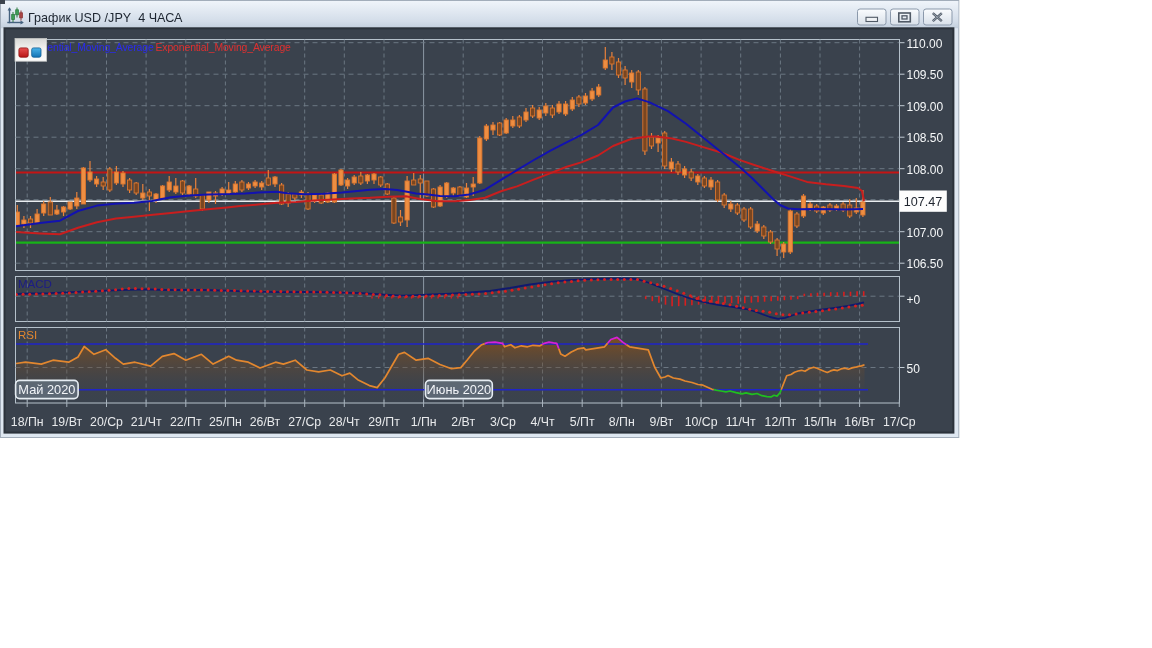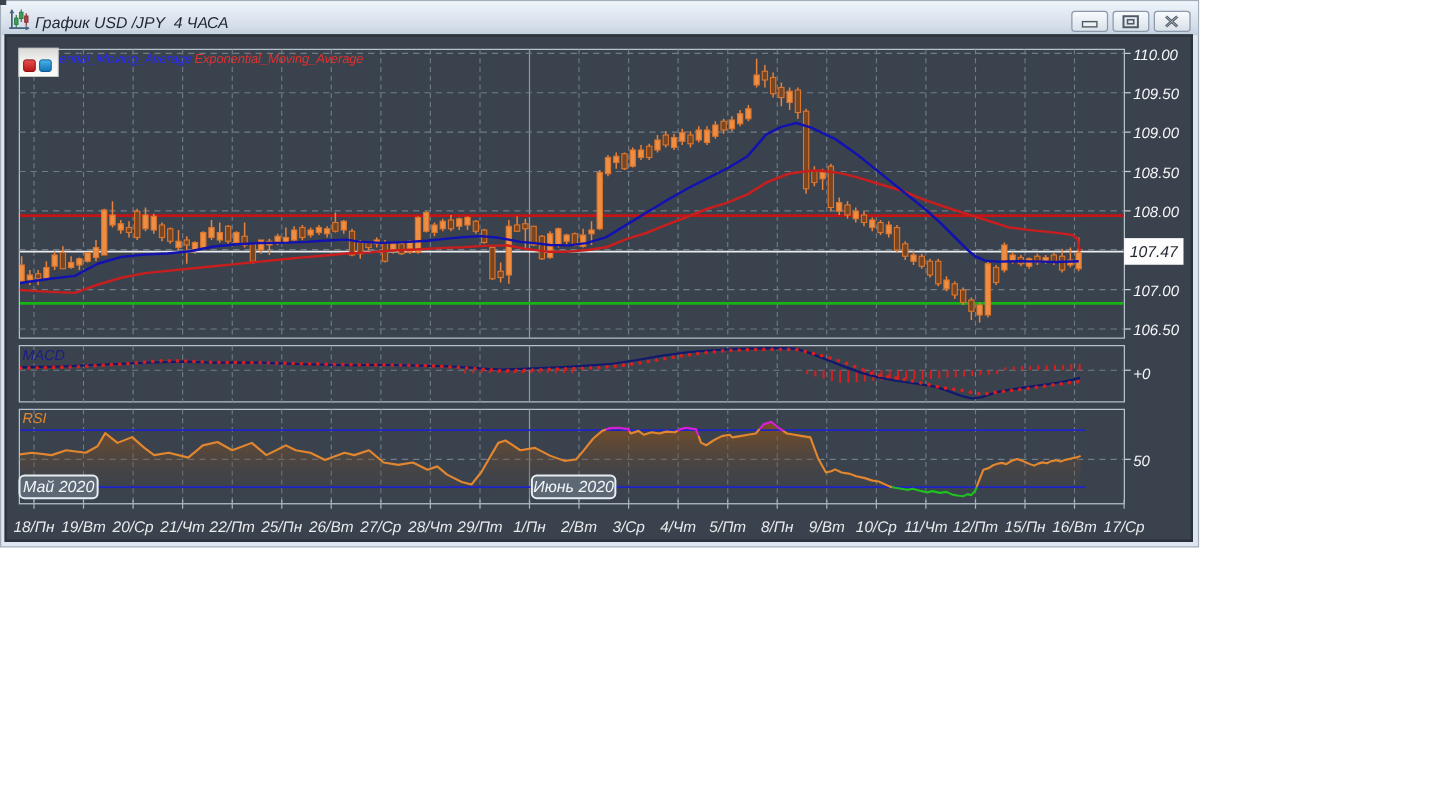--- a/index.html
+++ b/index.html
@@ -1,16 +1,16 @@
 <!DOCTYPE html>
 <html><head><meta charset="utf-8"><title>chart</title>
 <style>
 html,body{margin:0;padding:0;background:#ffffff;}
 body{width:1152px;height:648px;overflow:hidden;font-family:"Liberation Sans",sans-serif;}
-#win{position:absolute;left:0;top:0;font-style:italic;}
+#win{position:absolute;left:0;top:0;}
 </style></head>
 <body>
 <div id="win"><svg width="960" height="440" viewBox="0 0 960 440" font-family="Liberation Sans, sans-serif">
       <defs>
 <linearGradient id="tbar" x1="0" y1="0" x2="0" y2="1">
  <stop offset="0" stop-color="#eff4fa"></stop>
           <stop offset="0.75" stop-color="#d3dde9"></stop>
           <stop offset="1" stop-color="#c3cfdd"></stop>
 </linearGradient>
 <linearGradient id="btn" x1="0" y1="0" x2="0" y2="1">

